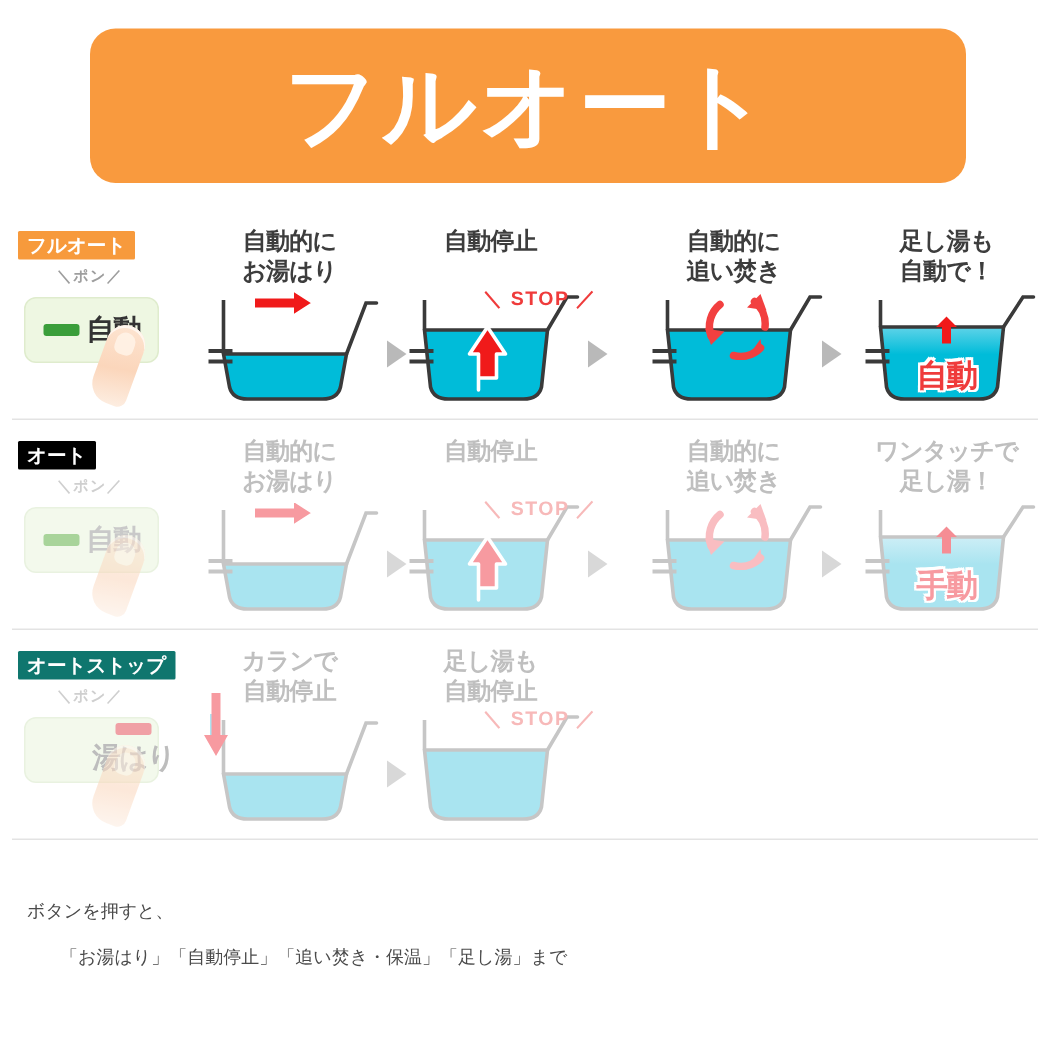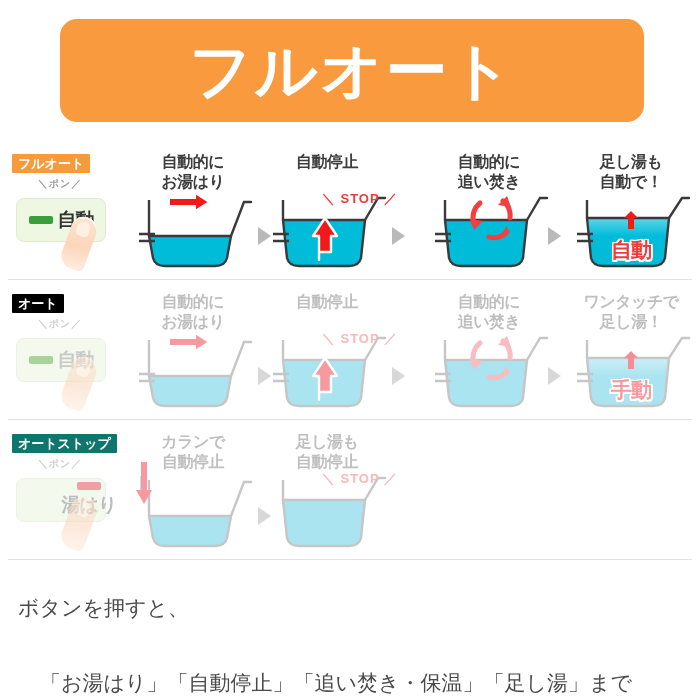--- a/index.html
+++ b/index.html
@@ -108,23 +108,23 @@
     font-size:21px;font-weight:bold;color:#ef3b3b;
     text-shadow:-1.5px 0 #fff,1.5px 0 #fff,0 -1.5px #fff,0 1.5px #fff,
                 -1.5px -1.5px #fff,1.5px 1.5px #fff,-1.5px 1.5px #fff,1.5px -1.5px #fff;
     letter-spacing:-1px;
   }
   .auto-in-tub.pink{color:#f79aa0;}
 
   
   .caption{
     position:absolute;left:18px;top:592px;width:668px;
-    font-size:21px;color:#4a4a4a;line-height:31px;
-  }
-  .caption .l2,.caption .l3{display:block;padding-left:22px;margin-top:44px;}
+    font-size:12px;color:#4a4a4a;line-height:31px;
+  }
+  .caption .l2,.caption .l3{display:block;padding-left:22px;}
   .caption .l1{display:block;}
 </style>
 </head>
 <body>
 
 <div class="header">
   <span class="header-title">フルオート</span>
 </div>
 
 <div class="row row1">

